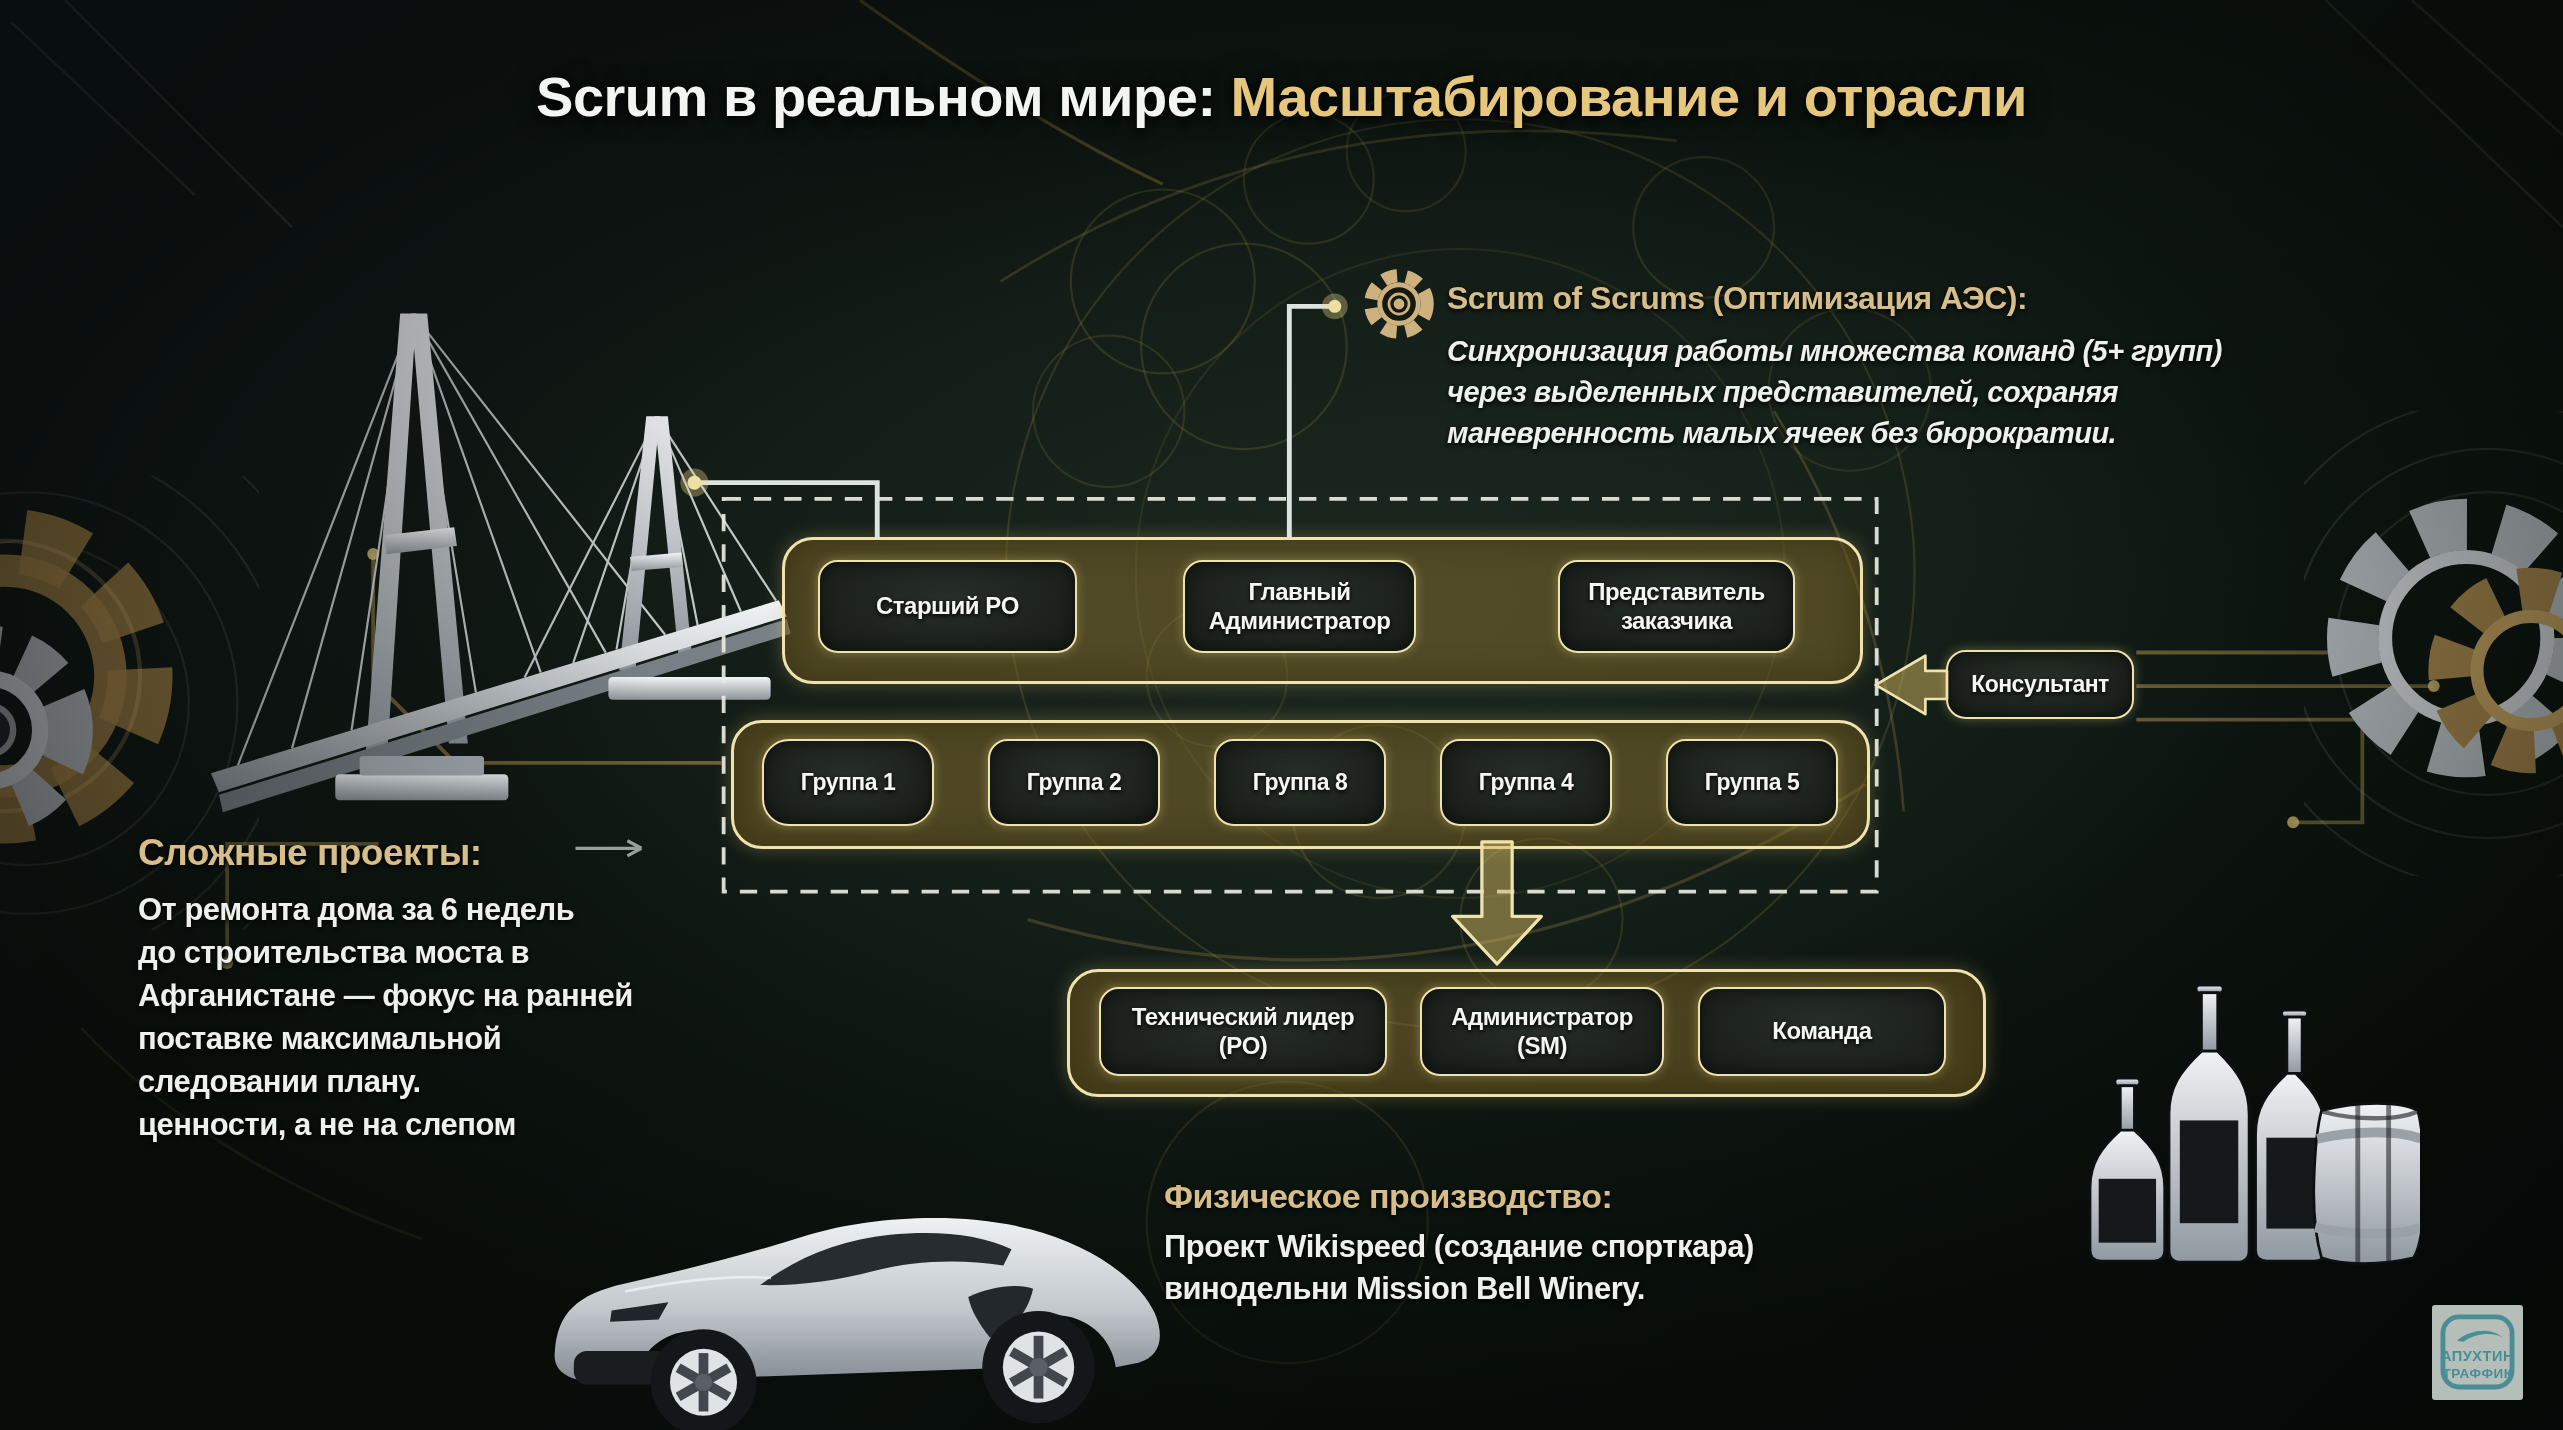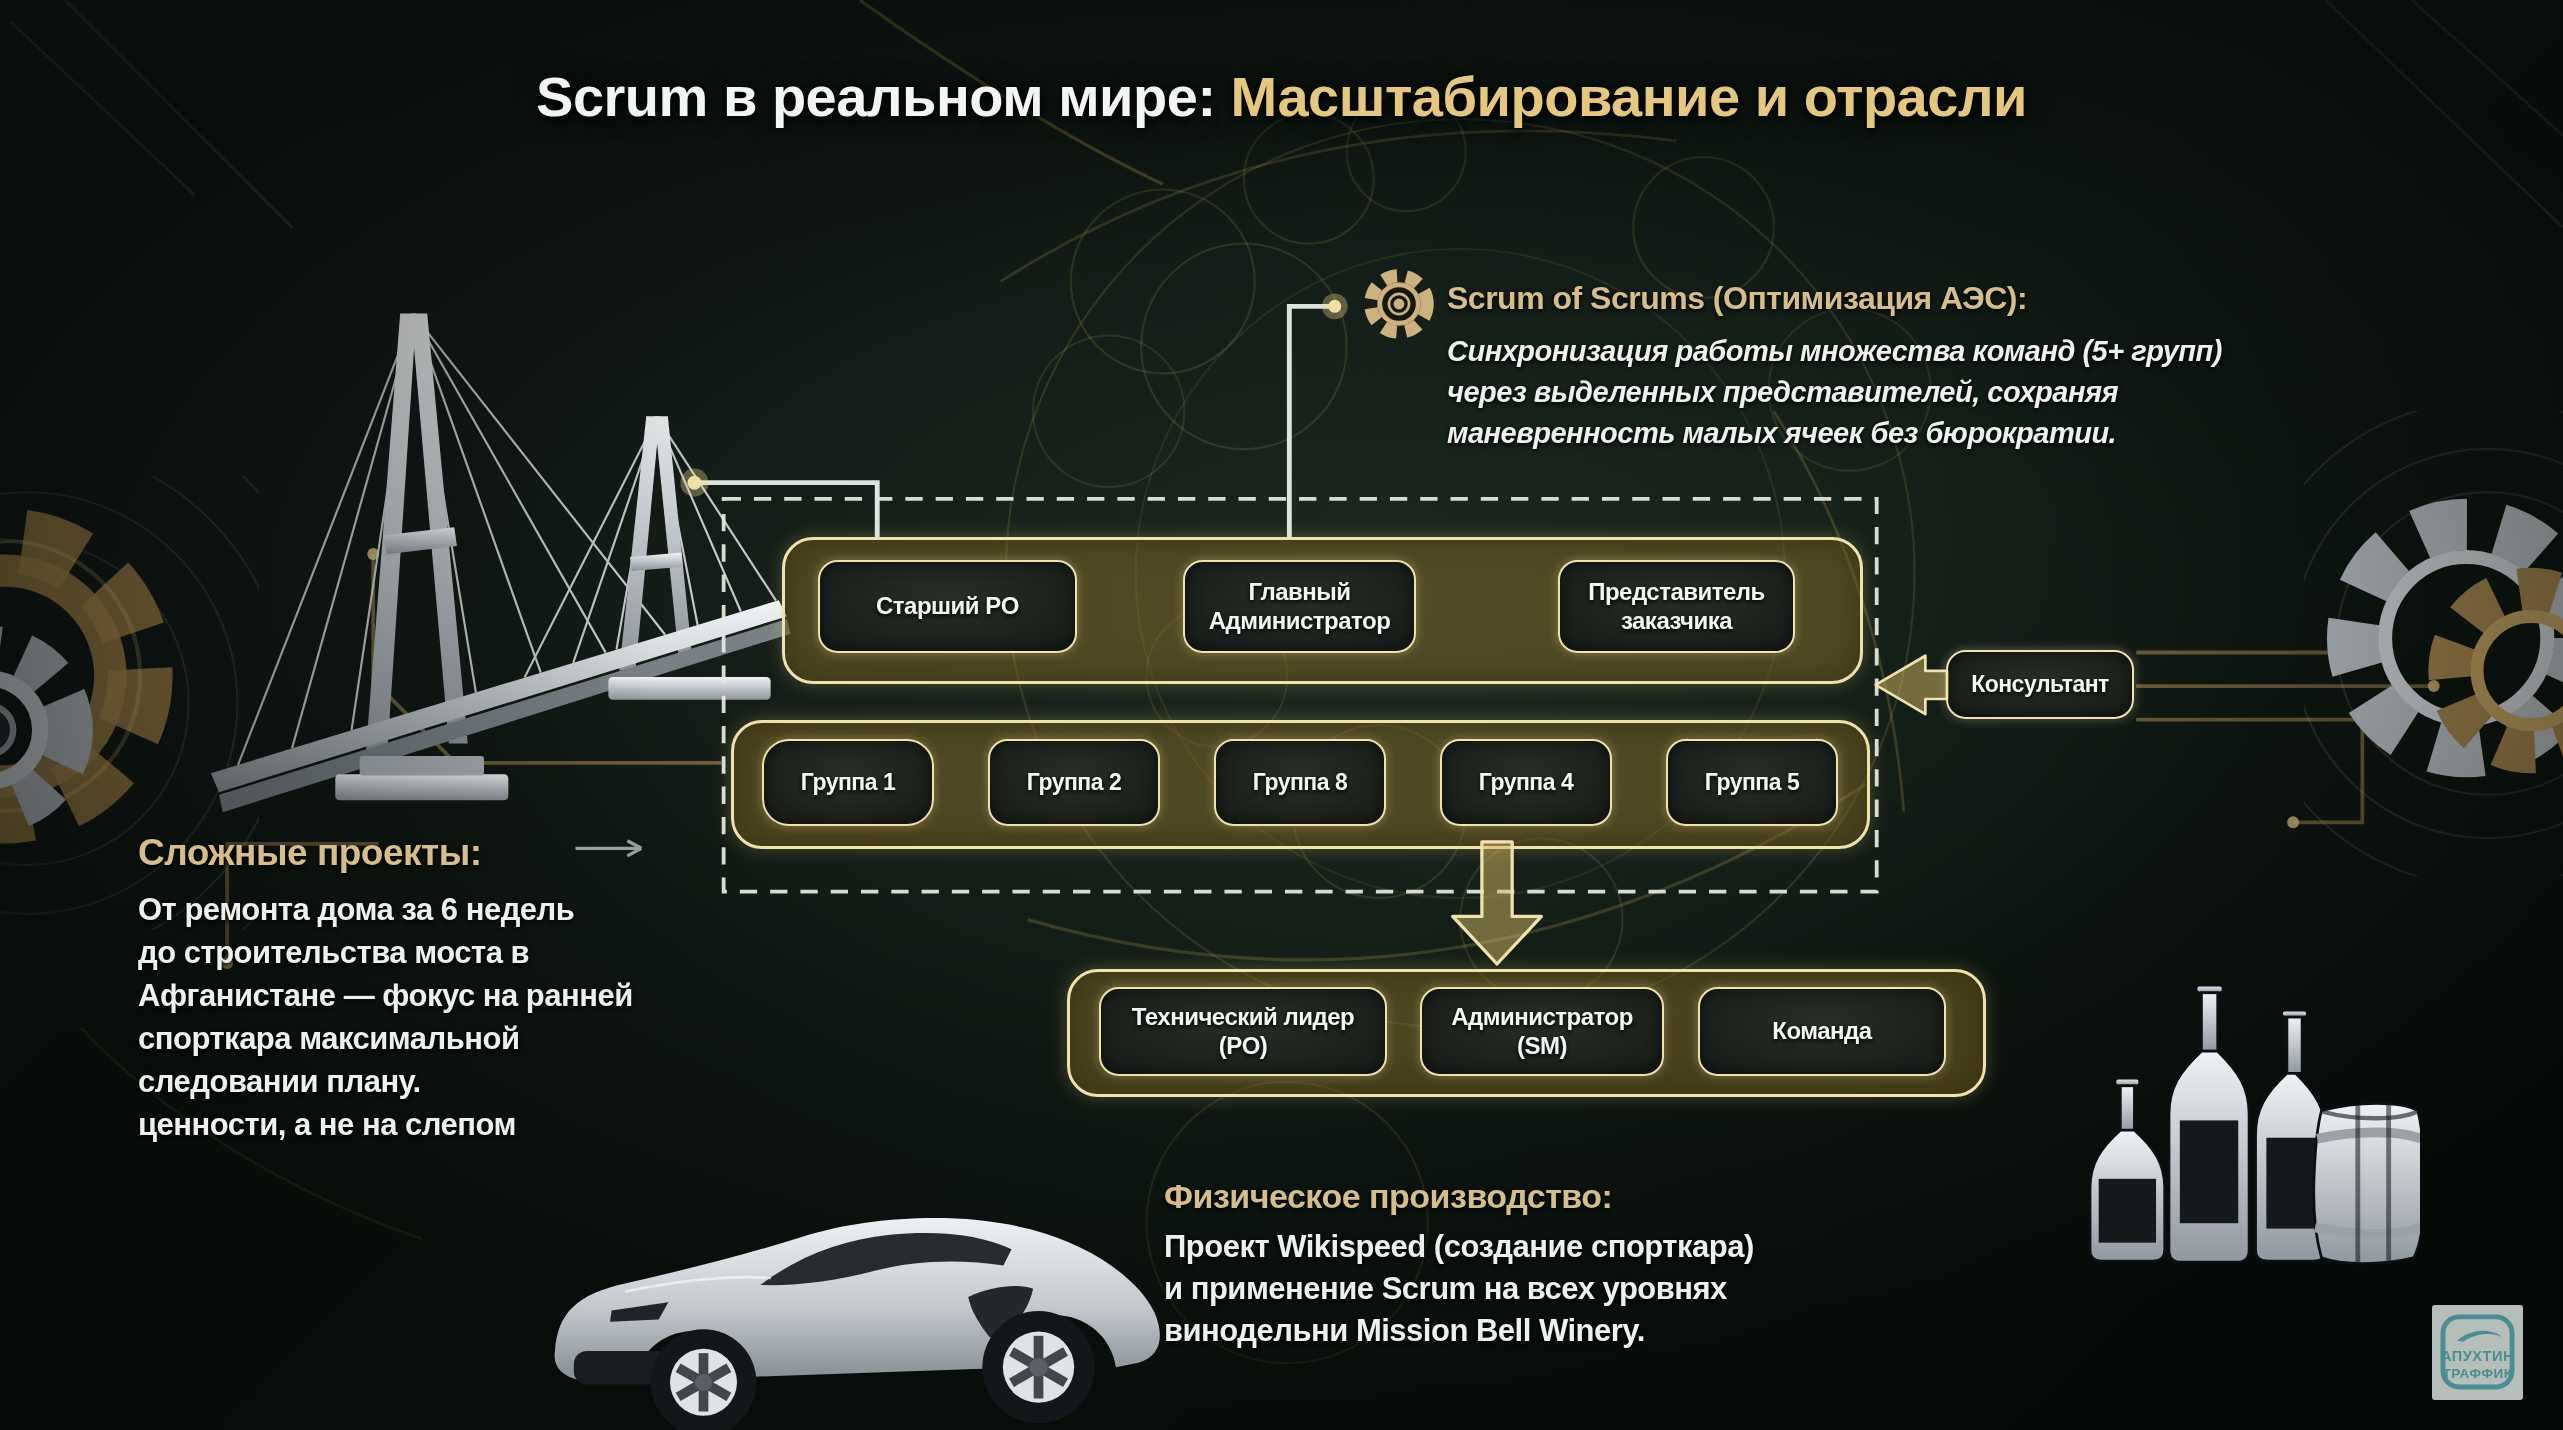--- a/index.html
+++ b/index.html
@@ -293,29 +293,28 @@
   <div class="abs box r3" id="b-r3-1">Администратор (SM)</div>
   <div class="abs box r3" id="b-r3-2">Команда</div>
 
   <div class="abs box" id="consultant">Консультант</div>
 
   <div class="abs cp-h">Сложные проекты:</div>
   <div class="abs bodytext cp-b">
     <div>От ремонта дома за 6 недель</div>
     <div>до строительства моста в</div>
     <div>Афганистане — фокус на ранней</div>
-    <div>спорткара максимальной</div>
+    <div>поставке максимальной</div>
     <div>следовании плану.</div>
     <div>ценности, а не на слепом</div>
   </div>
 
   <div class="abs pp-h">Физическое производство:</div>
   <div class="abs bodytext pp-b">
     <div>Проект Wikispeed (создание спорткара)</div>
-    <div>и применение Scrum на всех уровнях</div>
     <div>винодельни Mission Bell Winery.</div>
   </div>
 
   <div class="abs watermark">
     <svg width="91" height="95" viewBox="0 0 168 176">
       <rect x="20" y="22" width="128" height="130" rx="30" fill="none" stroke="#4a8d95" stroke-width="9"></rect>
       <path d="M46 66 C72 44 110 42 130 60 C112 50 80 52 58 68 Z" fill="#4a8d95"></path>
       <text x="84" y="104" text-anchor="middle" font-family="Liberation Sans, sans-serif" font-size="27" font-weight="700" fill="#4a8d95" letter-spacing="1">АПУХТИН</text>
       <text x="84" y="136" text-anchor="middle" font-family="Liberation Sans, sans-serif" font-size="25" font-weight="700" fill="#4a8d95" letter-spacing="1">ТРАФФИК</text>
     </svg>

